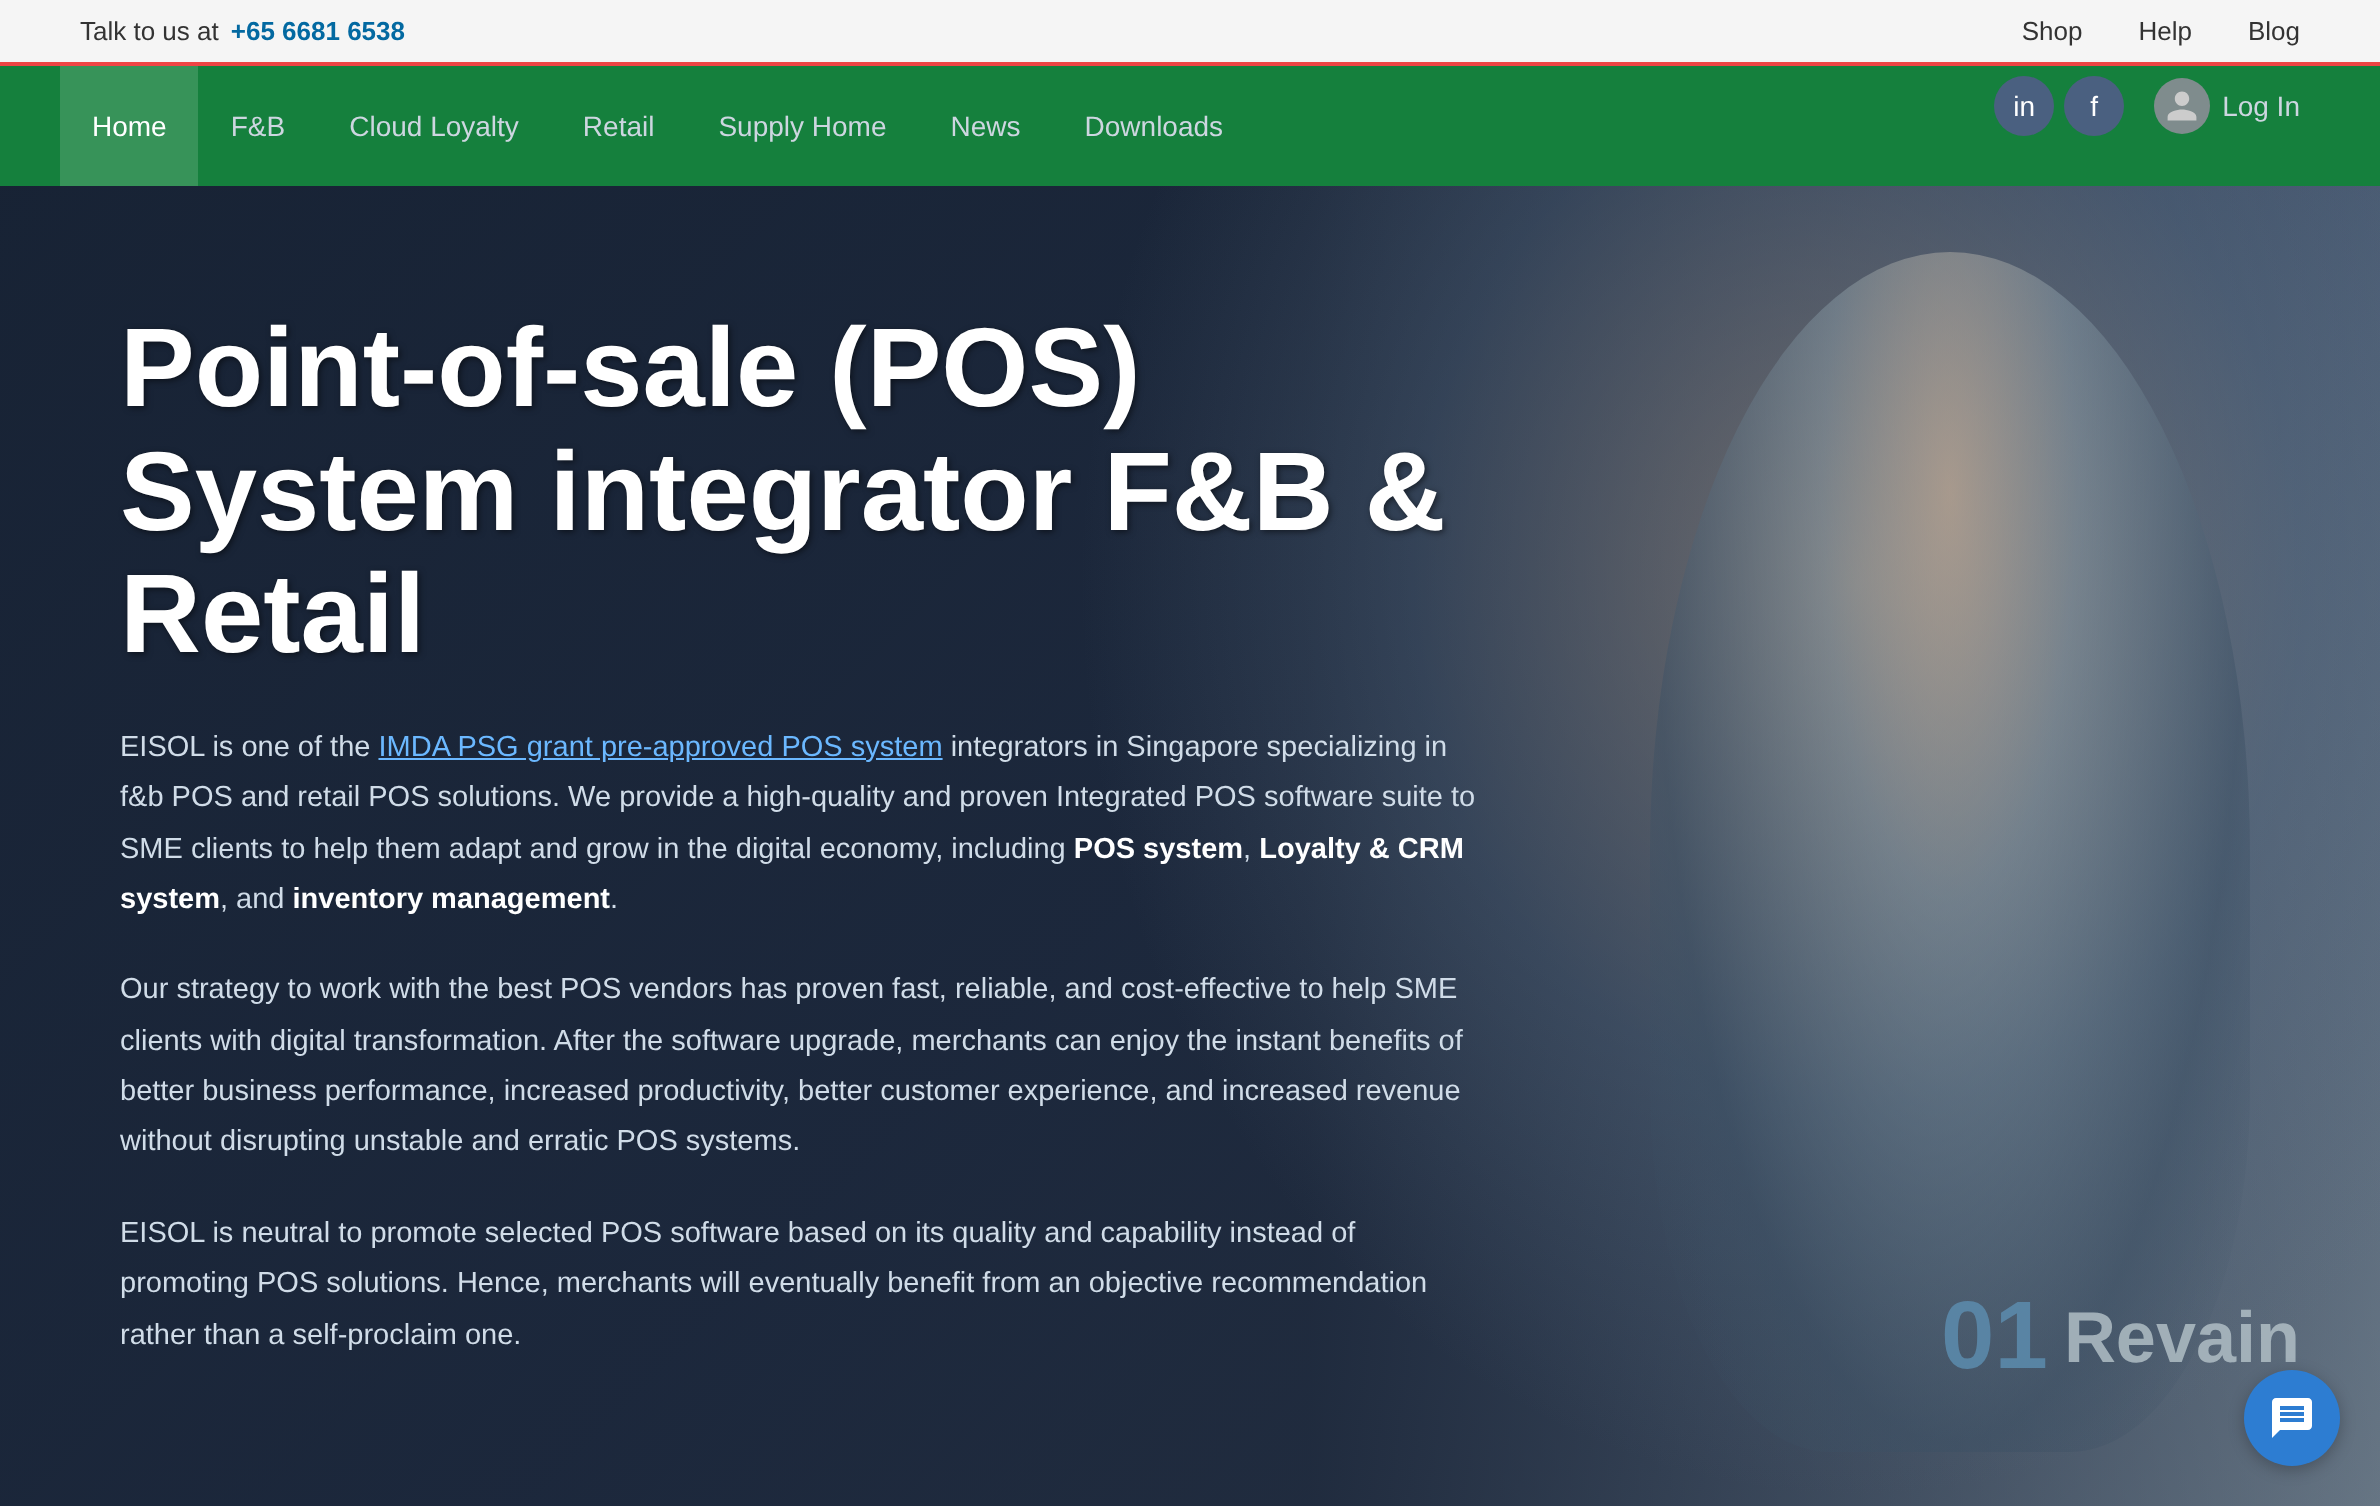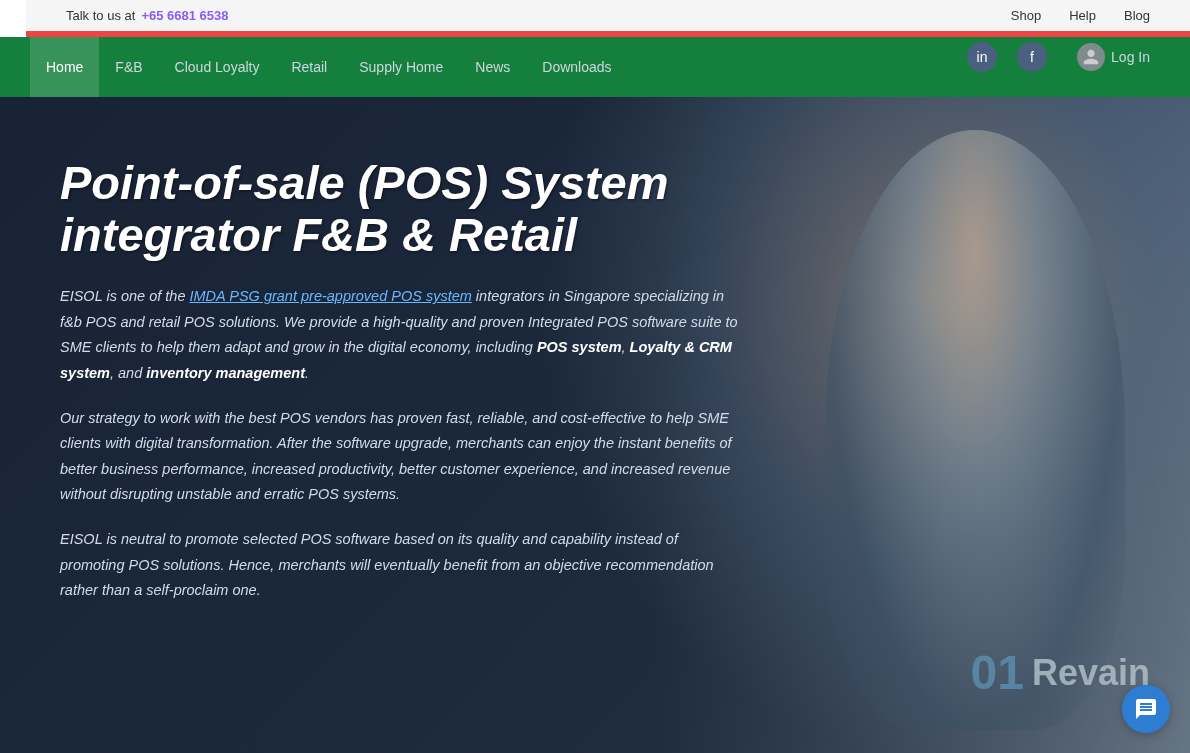--- a/index.html
+++ b/index.html
@@ -7,25 +7,24 @@
 
     
     .top-bar {
       background: #f5f5f5;
       padding: 8px 40px;
       display: flex;
       align-items: flex-start;
       justify-content: space-between;
       font-size: 13px;
       color: #333;
-      border-bottom: 6px solid #ef4444;
-      margin-left: 26px;
+      border-bottom: 2px solid #ef4444;
     }
     .top-bar-left { display: flex; align-items: center; gap: 6px; }
-    .top-bar-left .phone { color: #8b5cf6; font-weight: bold; }
+    .top-bar-left .phone { color: #0369a1; font-weight: bold; }
     .top-bar-right { display: flex; gap: 28px; }
     .top-bar-right a { text-decoration: none; color: #333; font-size: 13px; }
 
     
     .navbar {
       background: #15803d;
       padding: 0 30px;
       display: flex;
       align-items: flex-start;
       height: 60px;
@@ -45,21 +44,21 @@
       align-items: center;
       font-size: 14px;
       cursor: pointer;
       transition: background 0.2s;
       white-space: nowrap;
     }
     .nav-item.active { color: #ffffff; background: rgba(255,255,255,0.15); }
     .nav-right {
       display: flex;
       align-items: center;
-      gap: 20px;
+      gap: 5px;
       margin-left: auto;
     }
     .social-icon {
       width: 30px;
       height: 30px;
       border-radius: 50%;
       background: #4a6080;
       display: flex;
       align-items: center;
       justify-content: center;
@@ -123,40 +122,38 @@
       border-radius: 50% 50% 30% 30%;
     }
     .hero-content {
       position: relative;
       z-index: 2;
       padding: 60px 60px 40px 60px;
       max-width: 820px;
       color: white;
     }
     .hero-title {
-      font-size: 47px;
+      font-size: 56px;
       font-weight: 800;
       line-height: 1.1;
       margin-bottom: 24px;
       text-shadow: 1px 1px 3px rgba(0,0,0,0.5);
-      font-style: italic;
     }
     .hero-subtitle {
       font-size: 26px;
       font-weight: 400;
       color: #c8d8e8;
       margin-bottom: 36px;
       text-shadow: 1px 1px 2px rgba(0,0,0,0.4);
     }
     .hero-body {
       font-size: 14.5px;
       line-height: 1.75;
       color: #d0dce8;
       max-width: 680px;
-      font-style: italic;
     }
     .hero-body p {
       margin-bottom: 20px;
     }
     .hero-body a {
       color: #6bb8ff;
       text-decoration: underline;
     }
     .hero-body strong {
       font-weight: bold;

